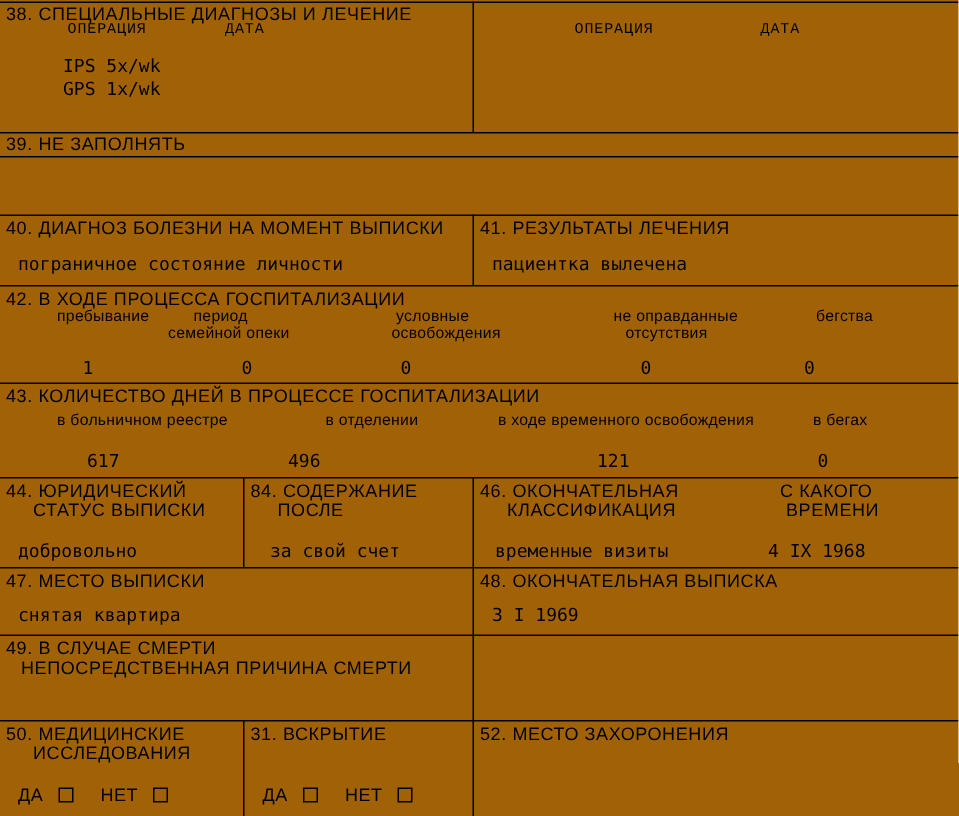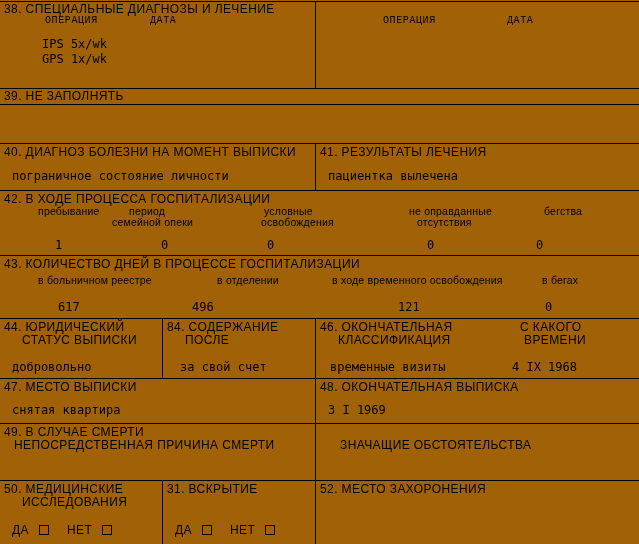--- a/index.html
+++ b/index.html
@@ -101,21 +101,20 @@
   <span class="abs m" style="left:330px;top:361px">временные визиты</span>
   <span class="abs m" style="left:512px;top:361px">4 IX 1968</span>
 
   <span class="abs t" style="left:4px;top:381px">47. МЕСТО ВЫПИСКИ</span>
   <span class="abs m" style="left:12px;top:404px">снятая квартира</span>
   <span class="abs t" style="left:320px;top:381px">48. ОКОНЧАТЕЛЬНАЯ ВЫПИСКА</span>
   <span class="abs m" style="left:328px;top:404px">3 I 1969</span>
 
   <span class="abs t" style="left:4px;top:426px">49. В СЛУЧАЕ СМЕРТИ</span>
   <span class="abs t" style="left:14px;top:439px">НЕПОСРЕДСТВЕННАЯ ПРИЧИНА СМЕРТИ</span>
-  <span class="abs t" style="left:340px;top:439px">ЗНАЧАЩИЕ ОБСТОЯТЕЛЬСТВА</span>
 
   <span class="abs t" style="left:4px;top:483px">50. МЕДИЦИНСКИЕ</span>
   <span class="abs t" style="left:22px;top:496px">ИССЛЕДОВАНИЯ</span>
   <span class="abs t" style="left:12px;top:524px">
     <span>ДА</span><span class="cb"></span><span class="gap">НЕТ</span><span class="cb"></span>
   </span>
 
   <span class="abs t" style="left:167px;top:483px">31. ВСКРЫТИЕ</span>
   <span class="abs t" style="left:175px;top:524px">
     <span>ДА</span><span class="cb"></span><span class="gap">НЕТ</span><span class="cb"></span>

